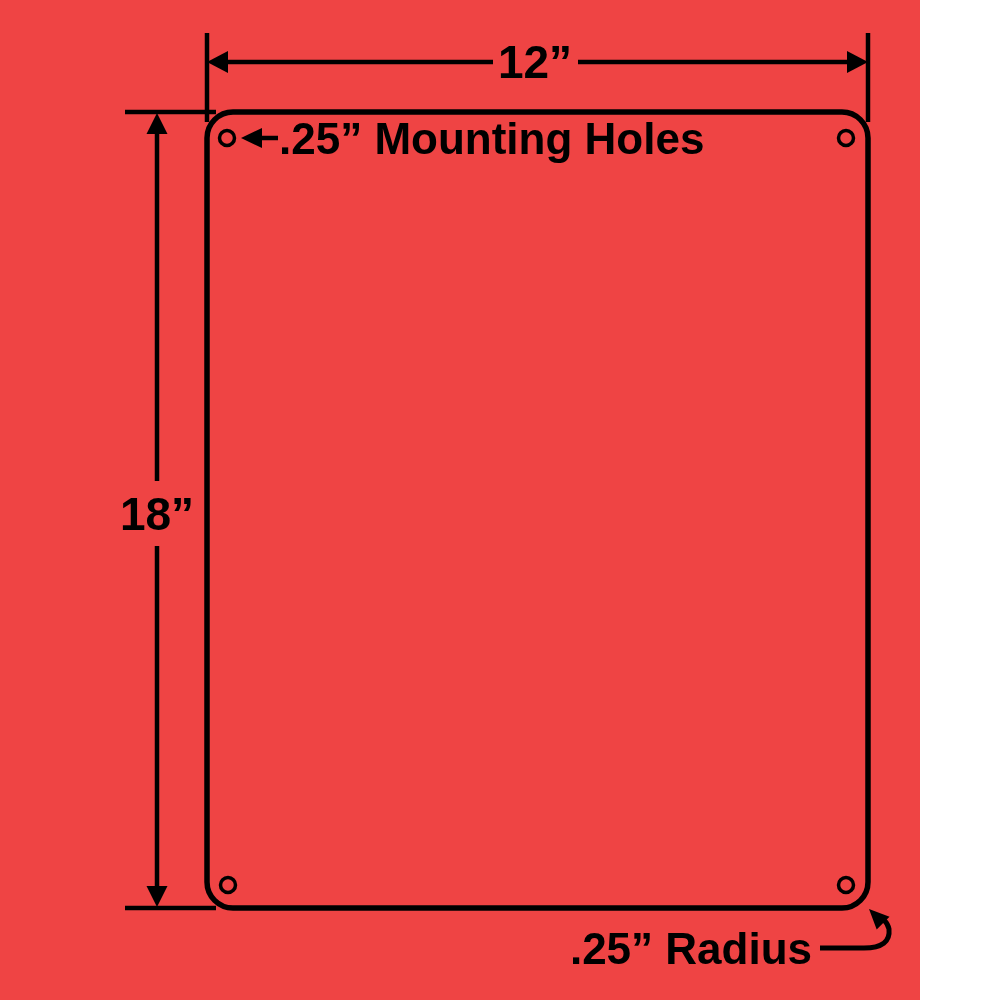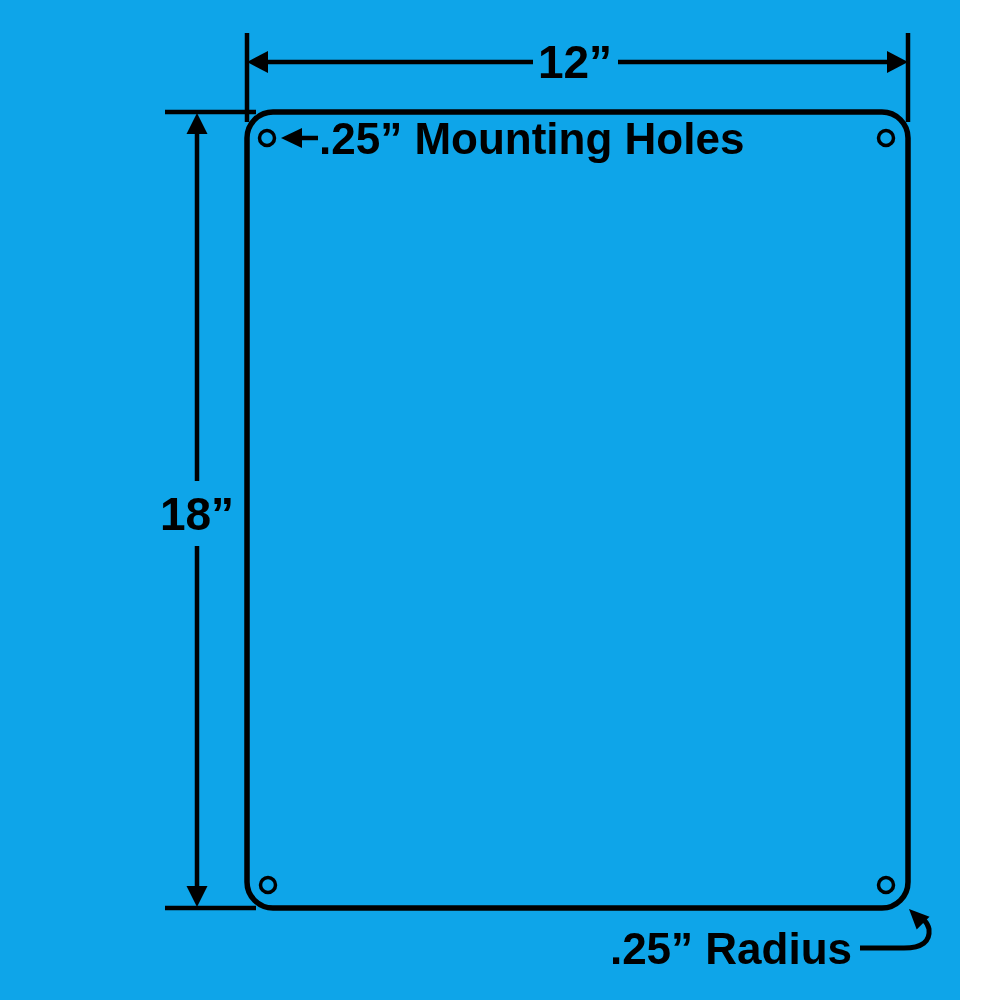--- a/index.html
+++ b/index.html
@@ -4,23 +4,22 @@
 <style>
   html, body {
     margin: 0;
     padding: 0;
     background: #ffffff;
   }
   .stage {
     position: relative;
     width: 920px;
     height: 1000px;
-    background: #0ea5e9;
+    background: #ef4444;
     overflow: hidden;
-    padding-left: 40px;
   }
   svg {
     display: block;
     width: 1000px;
     height: 1000px;
   }
   .dim-label {
     font-family: "Liberation Sans", sans-serif;
     font-weight: 700;
     font-size: 46px;

